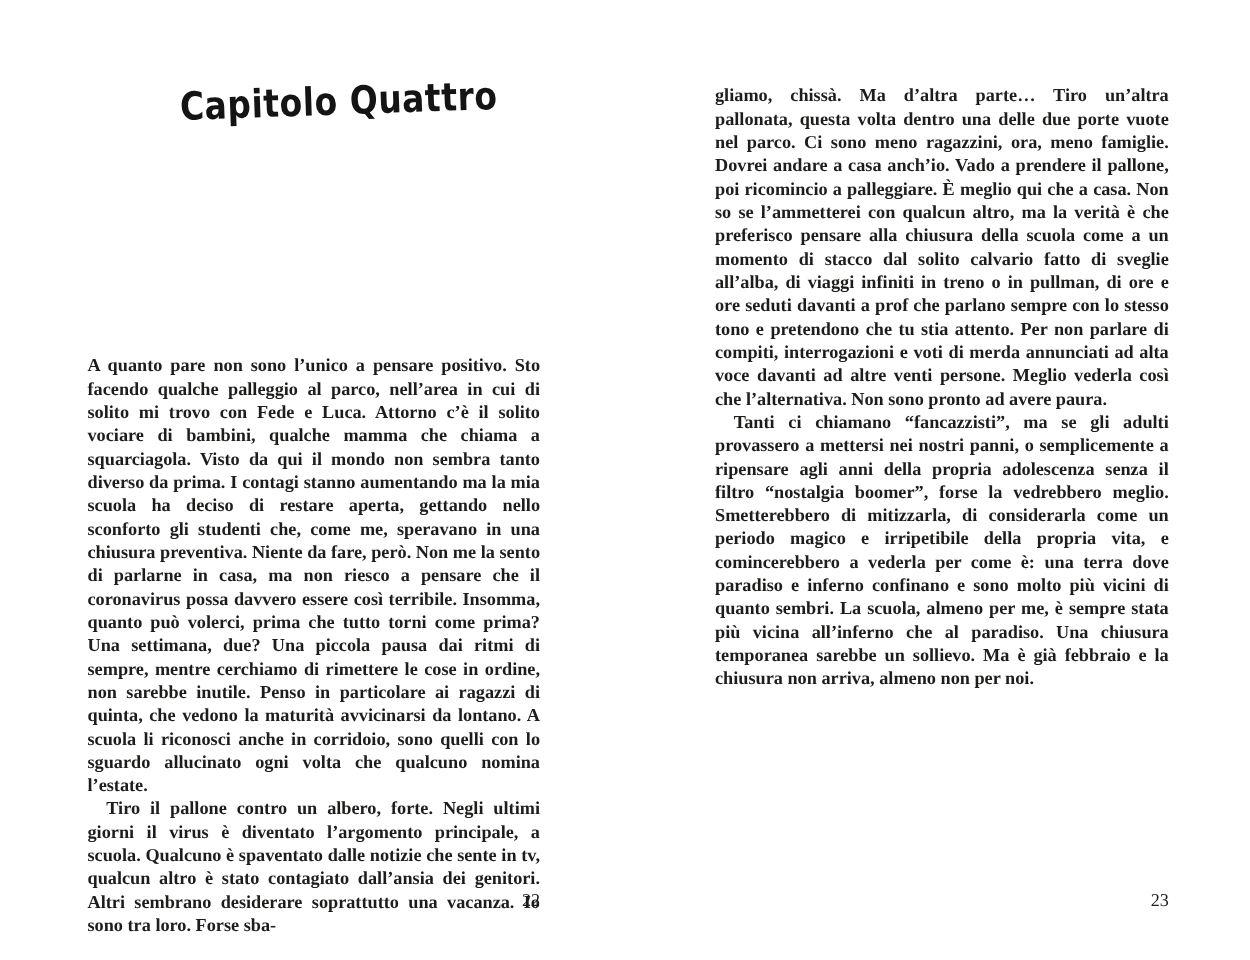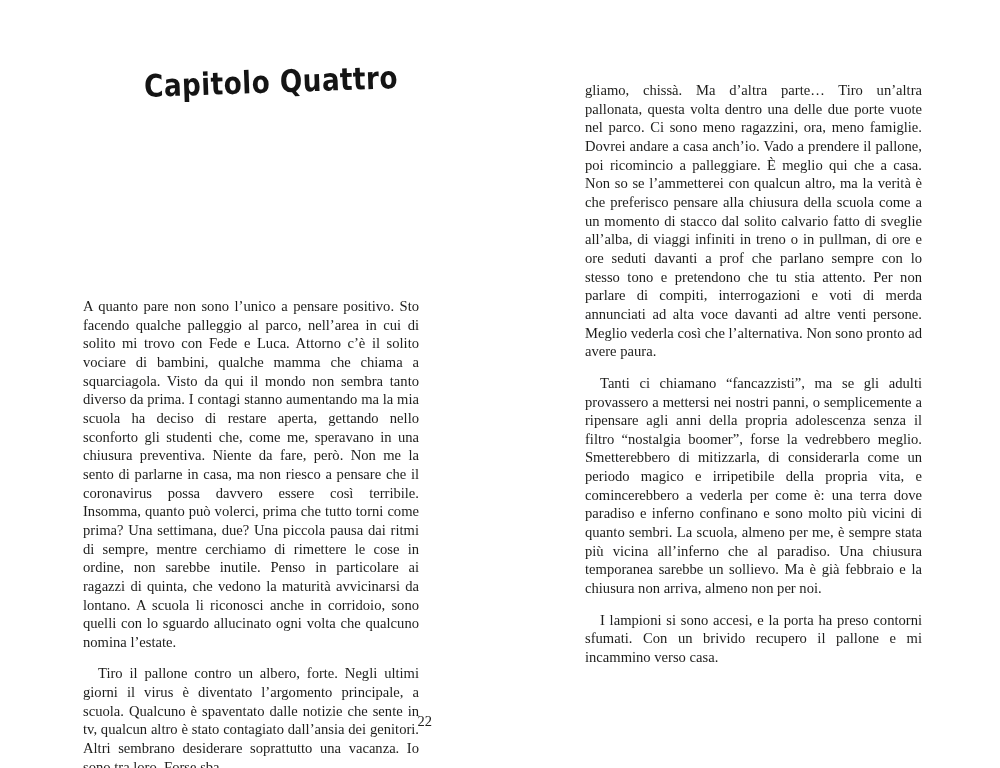--- a/index.html
+++ b/index.html
@@ -47,22 +47,23 @@
     font-size: 14.6px;
     line-height: 18.65px;
     color: #1d1d1b;
     hyphens: auto;
     -webkit-hyphens: auto;
   }
   .page-left  .body-text { top: 284px; }
   .page-right .body-text { top: 68px; }
 
   .body-text p {
-    margin: 13px;
+    margin: 0;
     text-indent: 15px;
+    font-weight: bold;
   }
   .body-text p.no-indent {
     text-indent: 0;
   }
 
   .page-number {
     position: absolute;
     top: 713px;
     left: 0;
     width: 100%;
@@ -82,17 +83,17 @@
       <p class="no-indent">A quanto pare non sono l’unico a pensare positivo. Sto facendo qualche palleggio al parco, nell’area in cui di solito mi trovo con Fede e Luca. Attorno c’è il solito vociare di bambini, qualche mamma che chiama a squarciagola. Visto da qui il mondo non sembra tanto diverso da prima. I contagi stanno aumentando ma la mia scuola ha deciso di restare aperta, gettando nello sconforto gli studenti che, come me, speravano in una chiusura preventiva. Niente da fare, però. Non me la sento di parlarne in casa, ma non riesco a pensare che il coronavirus possa davvero essere così terribile. Insomma, quanto può volerci, prima che tutto torni come prima? Una settimana, due? Una piccola pausa dai ritmi di sempre, mentre cerchiamo di rimettere le cose in ordine, non sarebbe inutile. Penso in particolare ai ragazzi di quinta, che vedono la maturità avvicinarsi da lontano. A scuola li riconosci anche in corridoio, sono quelli con lo sguardo allucinato ogni volta che qualcuno nomina l’estate.</p>
       <p>Tiro il pallone contro un albero, forte. Negli ultimi giorni il virus è diventato l’argomento principale, a scuola. Qualcuno è spaventato dalle notizie che sente in tv, qualcun altro è stato contagiato dall’ansia dei genitori. Altri sembrano desiderare soprattutto una vacanza. Io sono tra loro. Forse sba-</p>
     </div>
     <div class="page-number">22</div>
   </section>
 
   <section class="page page-right">
     <div class="body-text">
       <p class="no-indent">gliamo, chissà. Ma d’altra parte… Tiro un’altra pallonata, questa volta dentro una delle due porte vuote nel parco. Ci sono meno ragazzini, ora, meno famiglie. Dovrei andare a casa anch’io. Vado a prendere il pallone, poi ricomincio a palleggiare. È meglio qui che a casa. Non so se l’ammetterei con qualcun altro, ma la verità è che preferisco pensare alla chiusura della scuola come a un momento di stacco dal solito calvario fatto di sveglie all’alba, di viaggi infiniti in treno o in pullman, di ore e ore seduti davanti a prof che parlano sempre con lo stesso tono e pretendono che tu stia attento. Per non parlare di compiti, interrogazioni e voti di merda annunciati ad alta voce davanti ad altre venti persone. Meglio vederla così che l’alternativa. Non sono pronto ad avere paura.</p>
       <p>Tanti ci chiamano “fancazzisti”, ma se gli adulti provassero a mettersi nei nostri panni, o semplicemente a ripensare agli anni della propria adolescenza senza il filtro “nostalgia boomer”, forse la vedrebbero meglio. Smetterebbero di mitizzarla, di considerarla come un periodo magico e irripetibile della propria vita, e comincerebbero a vederla per come è: una terra dove paradiso e inferno confinano e sono molto più vicini di quanto sembri. La scuola, almeno per me, è sempre stata più vicina all’inferno che al paradiso. Una chiusura temporanea sarebbe un sollievo. Ma è già febbraio e la chiusura non arriva, almeno non per noi.</p>
-      <p>I lampioni si sono accesi, e la porta ha preso contorni sfumati. Con un brivido recupero il pallone e mi incammino verso casa.</p>
     </div>
+    <div class="page-number">23</div>
   </section>
 
 </div>
 
 </body></html>

